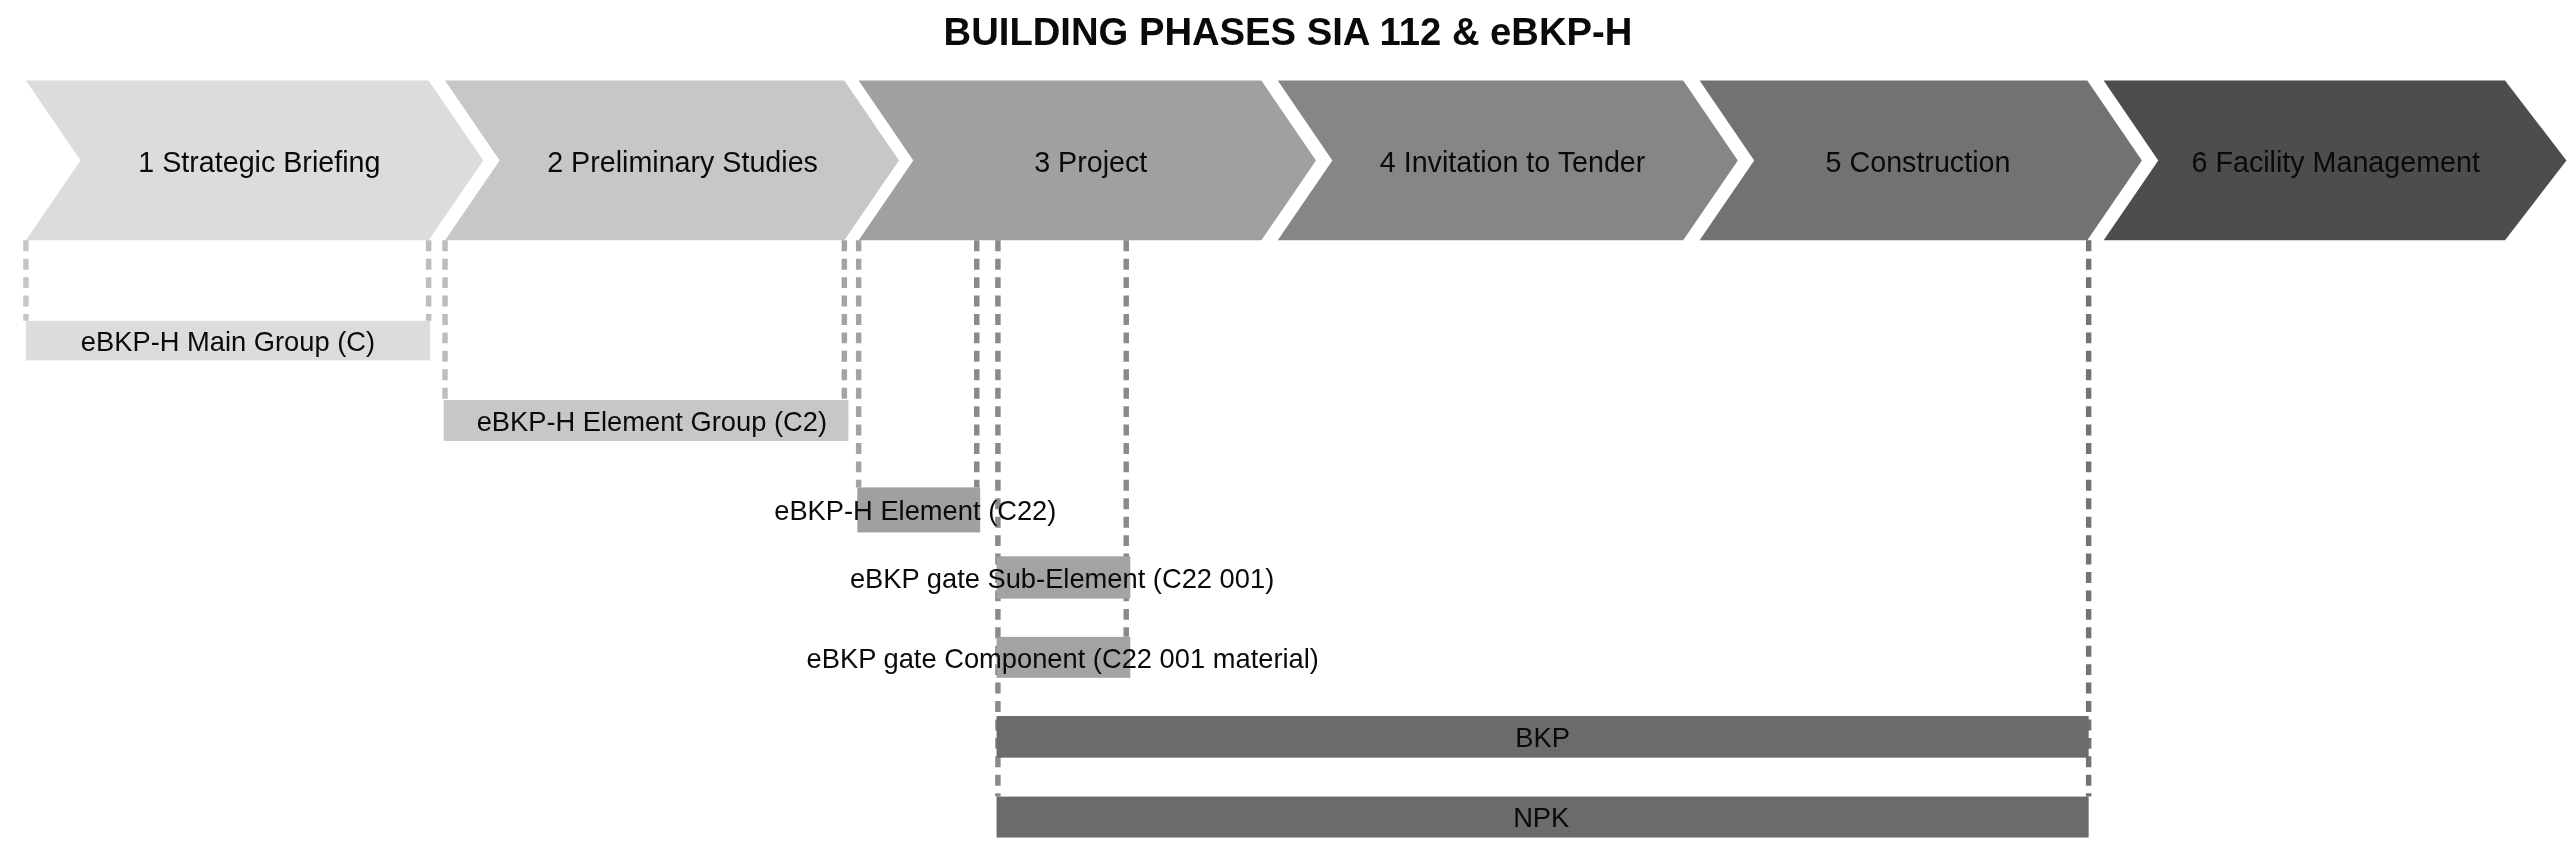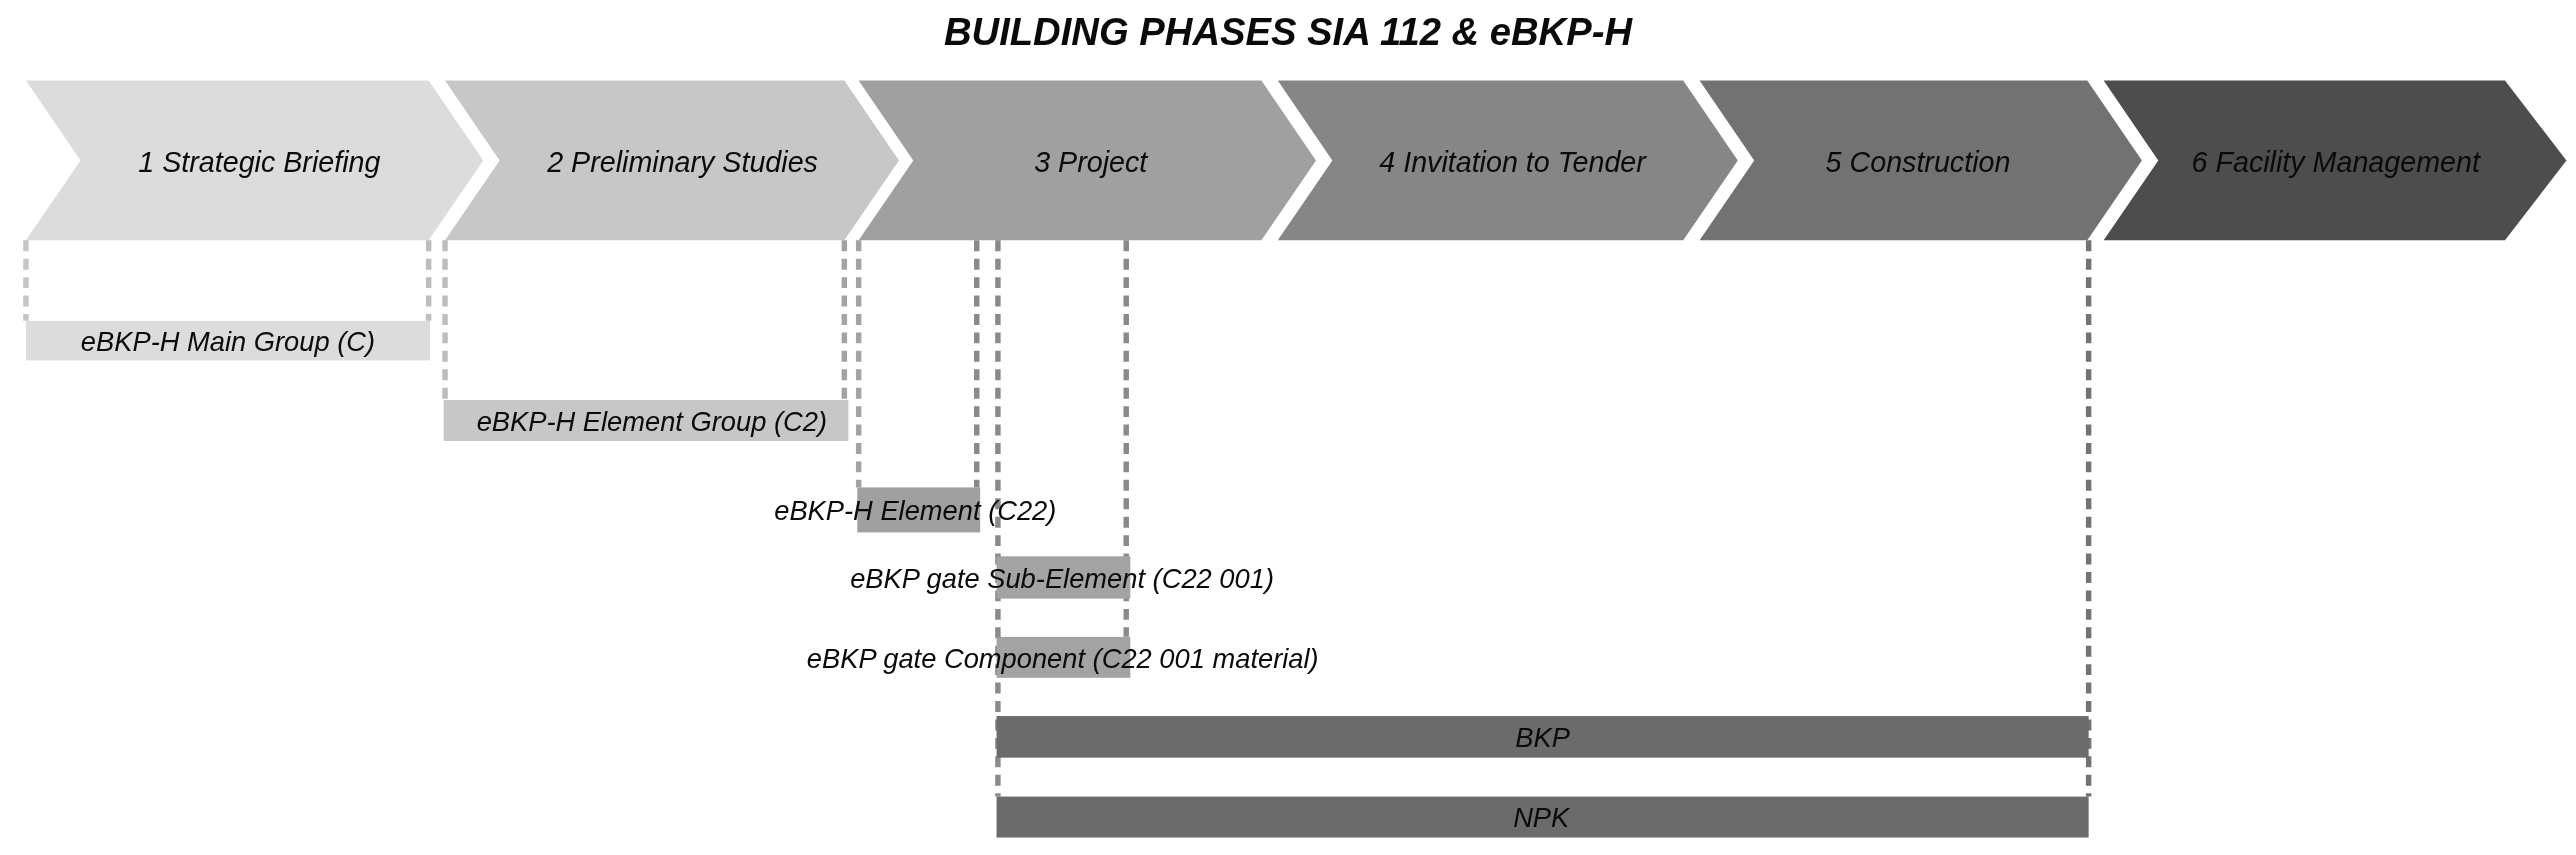--- a/index.html
+++ b/index.html
@@ -6,21 +6,20 @@
     margin: 0;
     padding: 0;
     background: #ffffff;
   }
   .stage {
     position: relative;
     width: 2576px;
     height: 856px;
     background: #ffffff;
     font-family: "Liberation Sans", sans-serif;
-    font-style: italic;
   }
   svg { display: block; }
   .title-text {
     font-family: "Liberation Sans", sans-serif;
     font-size: 56px;
     font-weight: bold;
     fill: #0a0a0a;
   }
   .phase-label {
     font-family: "Liberation Sans", sans-serif;

